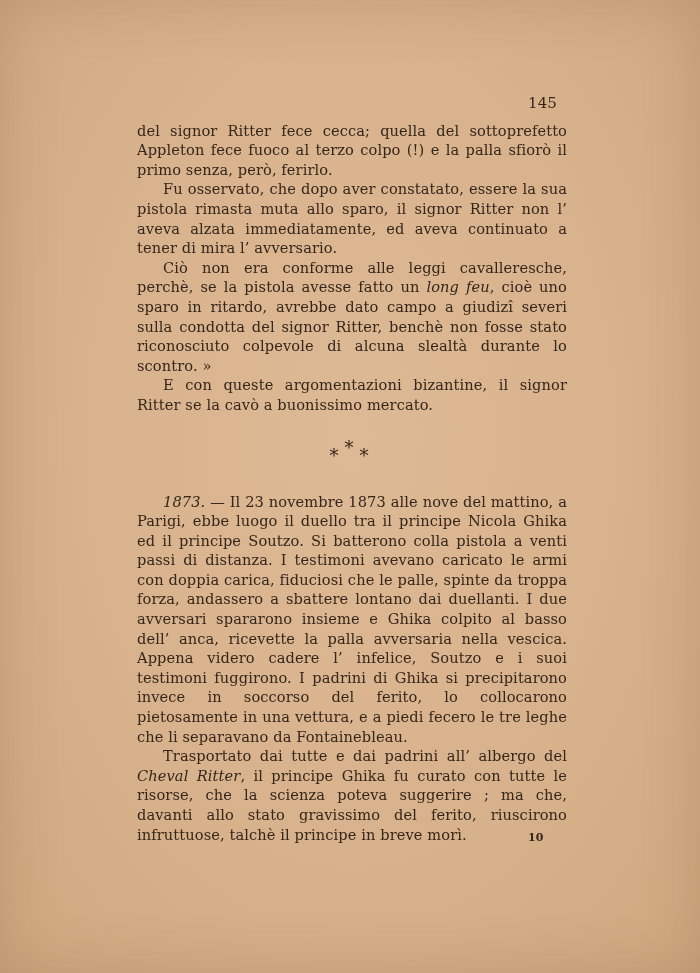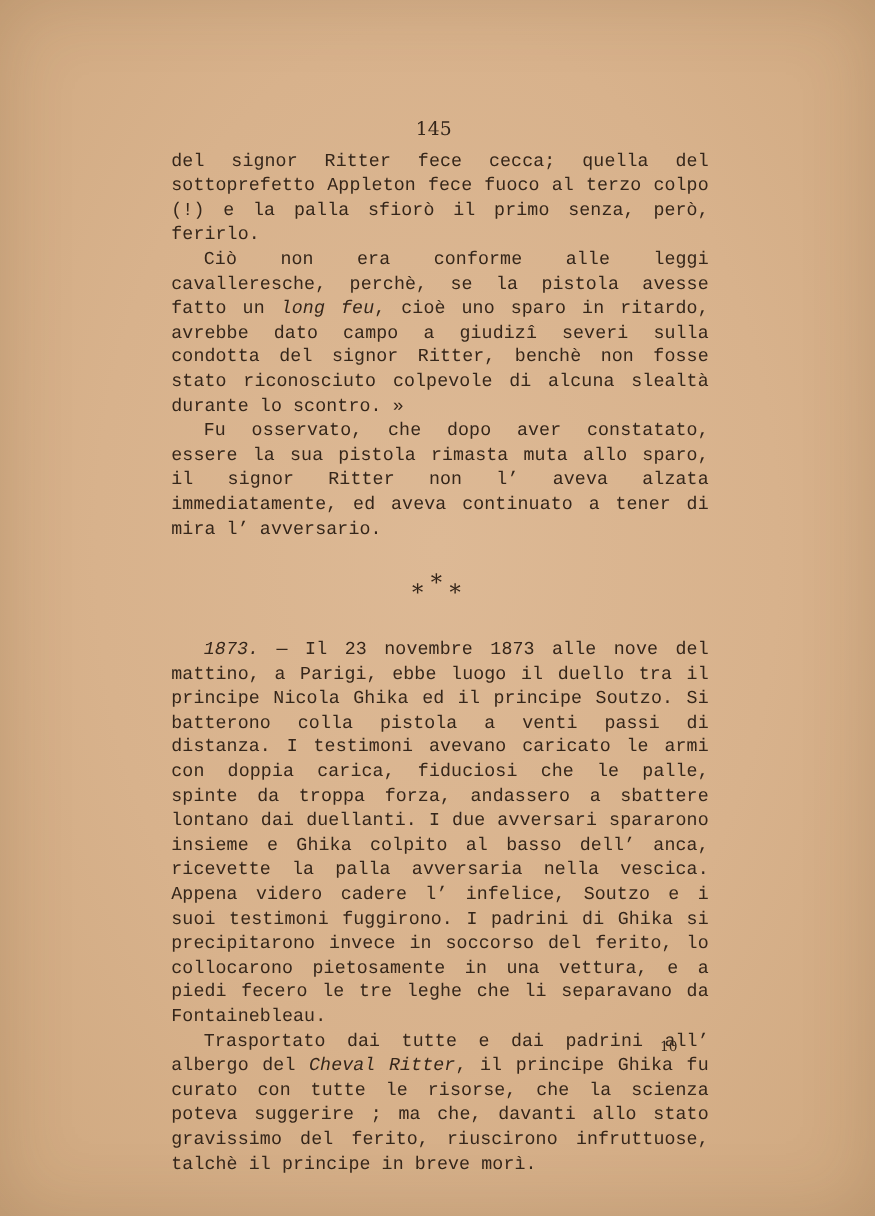--- a/index.html
+++ b/index.html
@@ -28,29 +28,28 @@
     position: absolute;
     left: 137px;
     top: 94px;
     width: 430px;
     font-size: 14.6px;
     line-height: 19.6px;
     text-align: justify;
     letter-spacing: 0.1px;
   }
   .page-number {
-    text-align: center;
+    text-align: right;
     padding-right: 10px;
     margin-bottom: 7px;
     font-size: 15px;
   }
   p.para {
     text-align: justify;
     hyphens: auto;
-    font-family: Liberation Mono, monospace;
   }
   p.para.indent {
     text-indent: 26px;
   }
   .italic {
     font-style: italic;
   }
   .asterism {
     text-align: center;
     margin: 27px 0 24px 0;
@@ -64,32 +63,33 @@
   }
   .asterism .ast-center {
     display: inline-block;
     transform: translateY(-4px);
   }
   .signature-mark {
     position: absolute;
     left: 528px;
     top: 831px;
     font-size: 11px;
-    font-weight: normal;
+    font-weight: bold;
   }
 </style>
 </head>
 <body>
 
 <div class="scan-page">
   <div class="text-block">
     <div class="page-number">145</div>
     <div>
         <p class="para"><span>del signor Ritter fece cecca; quella del sottoprefetto Appleton fece fuoco al terzo colpo (!) e la palla sfiorò il primo senza, però, ferirlo.</span></p>
+        <p class="para indent"><span>Fu osservato, che dopo aver constatato, essere la sua pistola rimasta muta allo sparo, il signor Ritter non l’ aveva alzata immediatamente, ed aveva continuato a tener di mira l’ avversario.</span></p>
         <p class="para indent"><span>Ciò non era conforme alle leggi cavalleresche, perchè, se la pistola avesse fatto un </span><span class="italic">long feu</span><span>, cioè uno sparo in ritardo, avrebbe dato campo a giudizî severi sulla condotta del signor Ritter, benchè non fosse stato riconosciuto colpevole di alcuna slealtà durante lo scontro. »</span></p>
-        <p class="para indent"><span>Fu osservato, che dopo aver constatato, essere la sua pistola rimasta muta allo sparo, il signor Ritter non l’ aveva alzata immediatamente, ed aveva continuato a tener di mira l’ avversario.</span></p>
+        <p class="para indent"><span>E con queste argomentazioni bizantine, il signor Ritter se la cavò a buonissimo mercato.</span></p>
         <div class="asterism"><span class="ast-side">*</span><span class="ast-center">*</span><span class="ast-side">*</span></div>
         <p class="para indent"><span class="italic">1873.</span><span> — Il 23 novembre 1873 alle nove del mattino, a Parigi, ebbe luogo il duello tra il principe Nicola Ghika ed il principe Soutzo. Si batterono colla pistola a venti passi di distanza. I testimoni avevano caricato le armi con doppia carica, fiduciosi che le palle, spinte da troppa forza, andassero a sbattere lontano dai duellanti. I due avversari spararono insieme e Ghika colpito al basso dell’ anca, ricevette la palla avversaria nella vescica. Appena videro cadere l’ infelice, Soutzo e i suoi testimoni fuggirono. I padrini di Ghika si precipitarono invece in soccorso del ferito, lo collocarono pietosamente in una vettura, e a piedi fecero le tre leghe che li separavano da Fontainebleau.</span></p>
         <p class="para indent"><span>Trasportato dai tutte e dai padrini all’ albergo del </span><span class="italic">Cheval Ritter</span><span>, il principe Ghika fu curato con tutte le risorse, che la scienza poteva suggerire ; ma che, davanti allo stato gravissimo del ferito, riuscirono infruttuose, talchè il principe in breve morì.</span></p>
       </div>
   </div>
   <div class="signature-mark">10</div>
 </div>
 
 </body></html>

